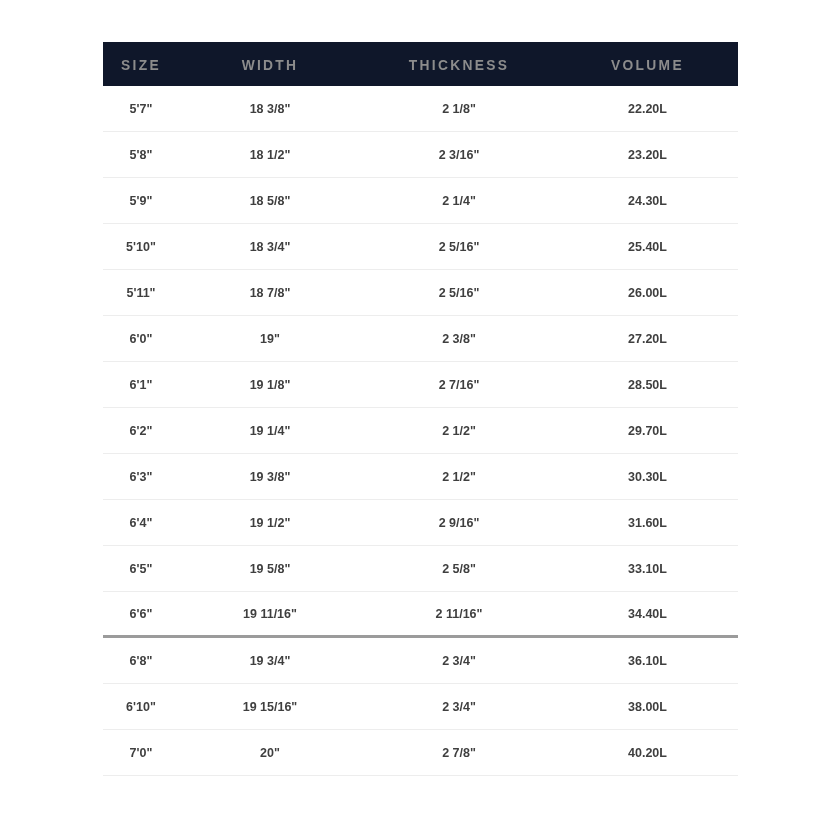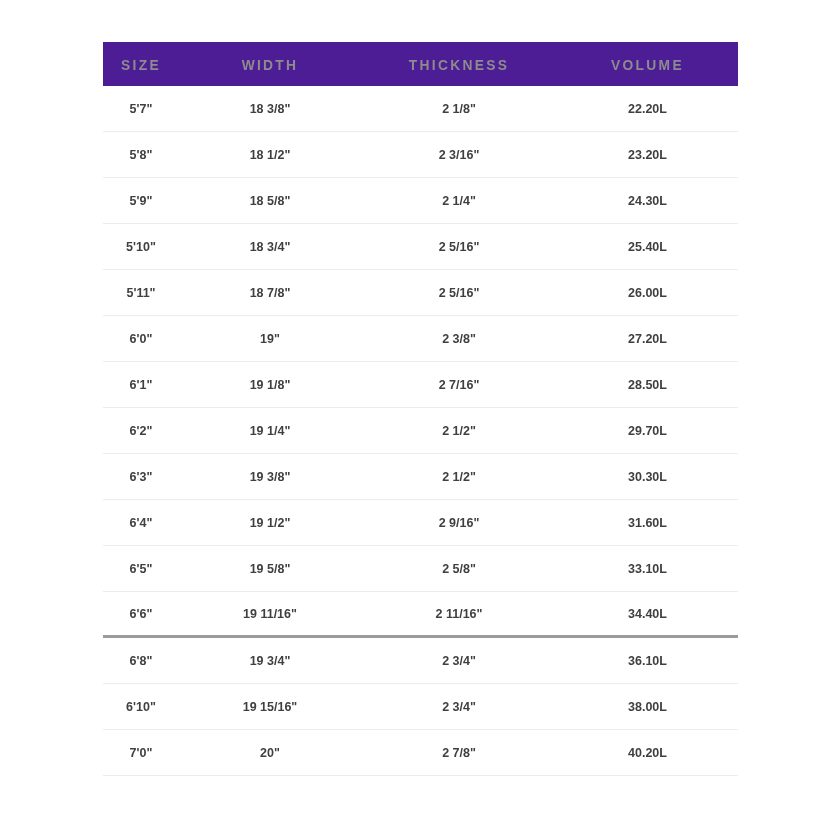--- a/index.html
+++ b/index.html
@@ -14,21 +14,21 @@
     position: absolute;
     left: 103px;
     top: 42px;
     width: 635px;
   }
   .thead {
     display: grid;
     grid-template-columns: 76px 182px 196px 181px;
     height: 44px;
     align-items: center;
-    background: #4c1d95;
+    background: #0f172a;
   }
   .th {
     text-align: center;
     color: #8c8c8c;
     font-size: 15px;
     font-weight: 600;
     letter-spacing: 2.5px;
     transform: scaleX(0.92);
     white-space: nowrap;
   }

